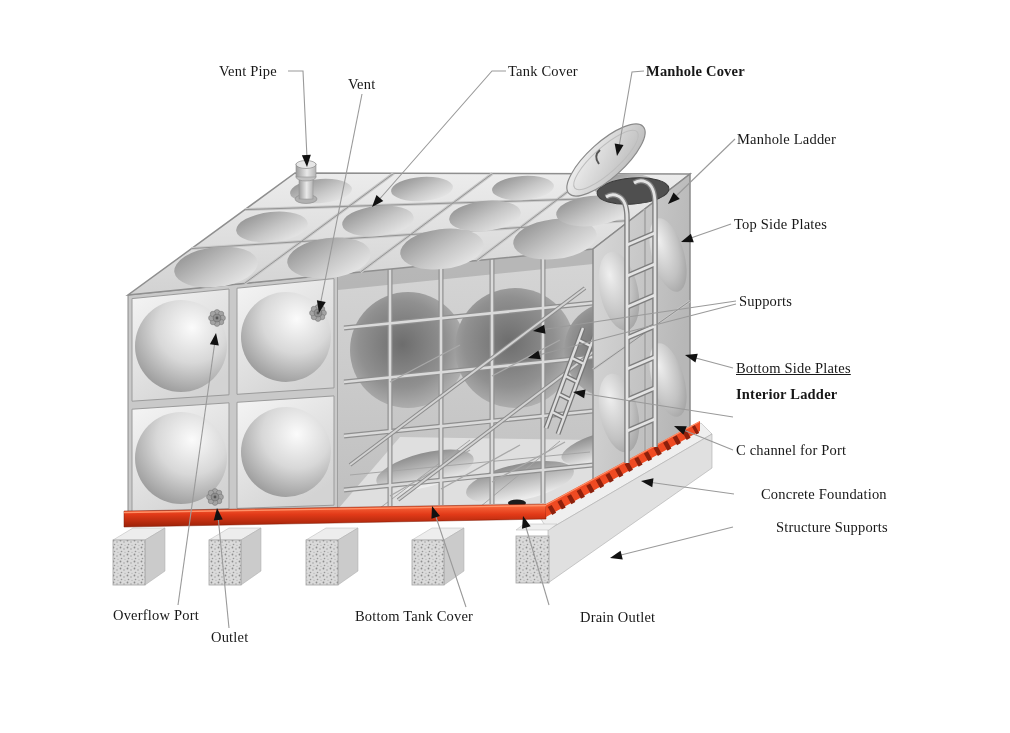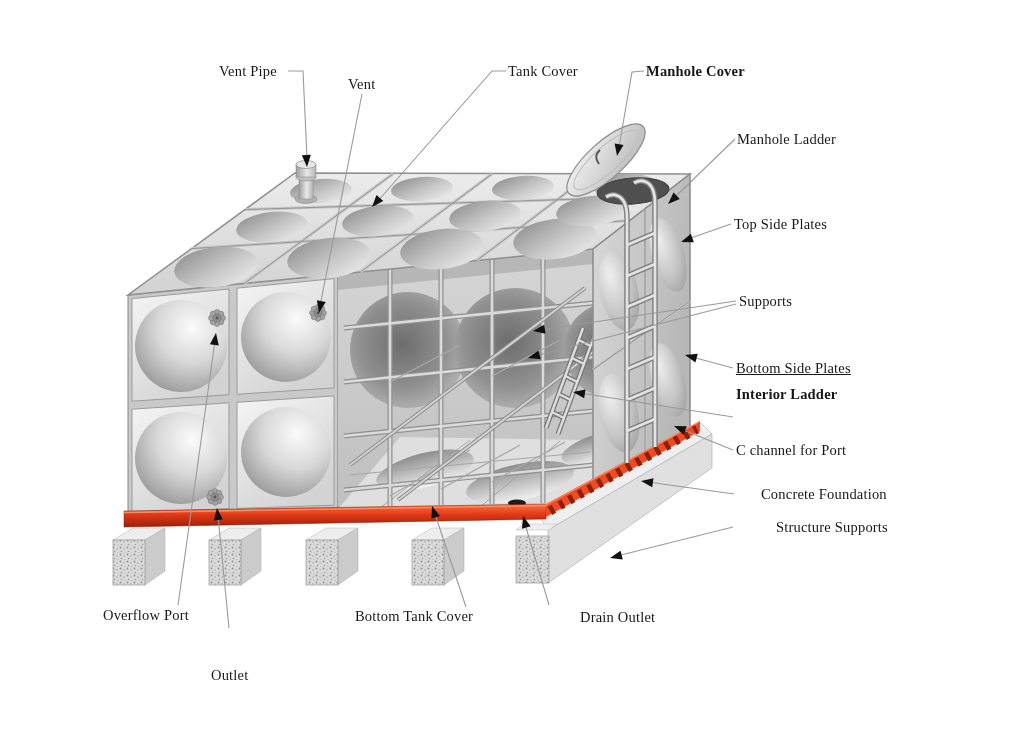--- a/index.html
+++ b/index.html
@@ -377,19 +377,19 @@
       <div class="lbl" style="left: 508px; top: 63px;">Tank Cover</div>
       <div class="lbl" style="left: 646px; top: 63px; font-weight: bold;">Manhole Cover</div>
       <div class="lbl" style="left: 737px; top: 131px;">Manhole Ladder</div>
       <div class="lbl" style="left: 734px; top: 216px;">Top Side Plates</div>
       <div class="lbl" style="left: 739px; top: 293px;">Supports</div>
       <div class="lbl" style="left: 736px; top: 360px; text-decoration: underline;">Bottom Side Plates</div>
       <div class="lbl" style="left: 736px; top: 386px; font-weight: bold;">Interior Ladder</div>
       <div class="lbl" style="left: 736px; top: 442px;">C channel for Port</div>
       <div class="lbl" style="left: 737px; top: 486px; margin-left: 24px;">Concrete Foundation</div>
       <div class="lbl" style="left: 736px; top: 519px; margin-left: 40px;">Structure Supports</div>
-      <div class="lbl" style="left: 103px; top: 607px;">Overflow Port</div>
-      <div class="lbl" style="left: 211px; top: 629px; margin-top: 38px;">Outlet</div>
+      <div class="lbl" style="left: 113px; top: 607px;">Overflow Port</div>
+      <div class="lbl" style="left: 211px; top: 629px;">Outlet</div>
       <div class="lbl" style="left: 355px; top: 608px; text-align: right;">Bottom Tank Cover</div>
       <div class="lbl" style="left: 547px; top: 609px; margin-left: 33px;">Drain Outlet</div>
     </div>
 
 </div>
 
 </body></html>

